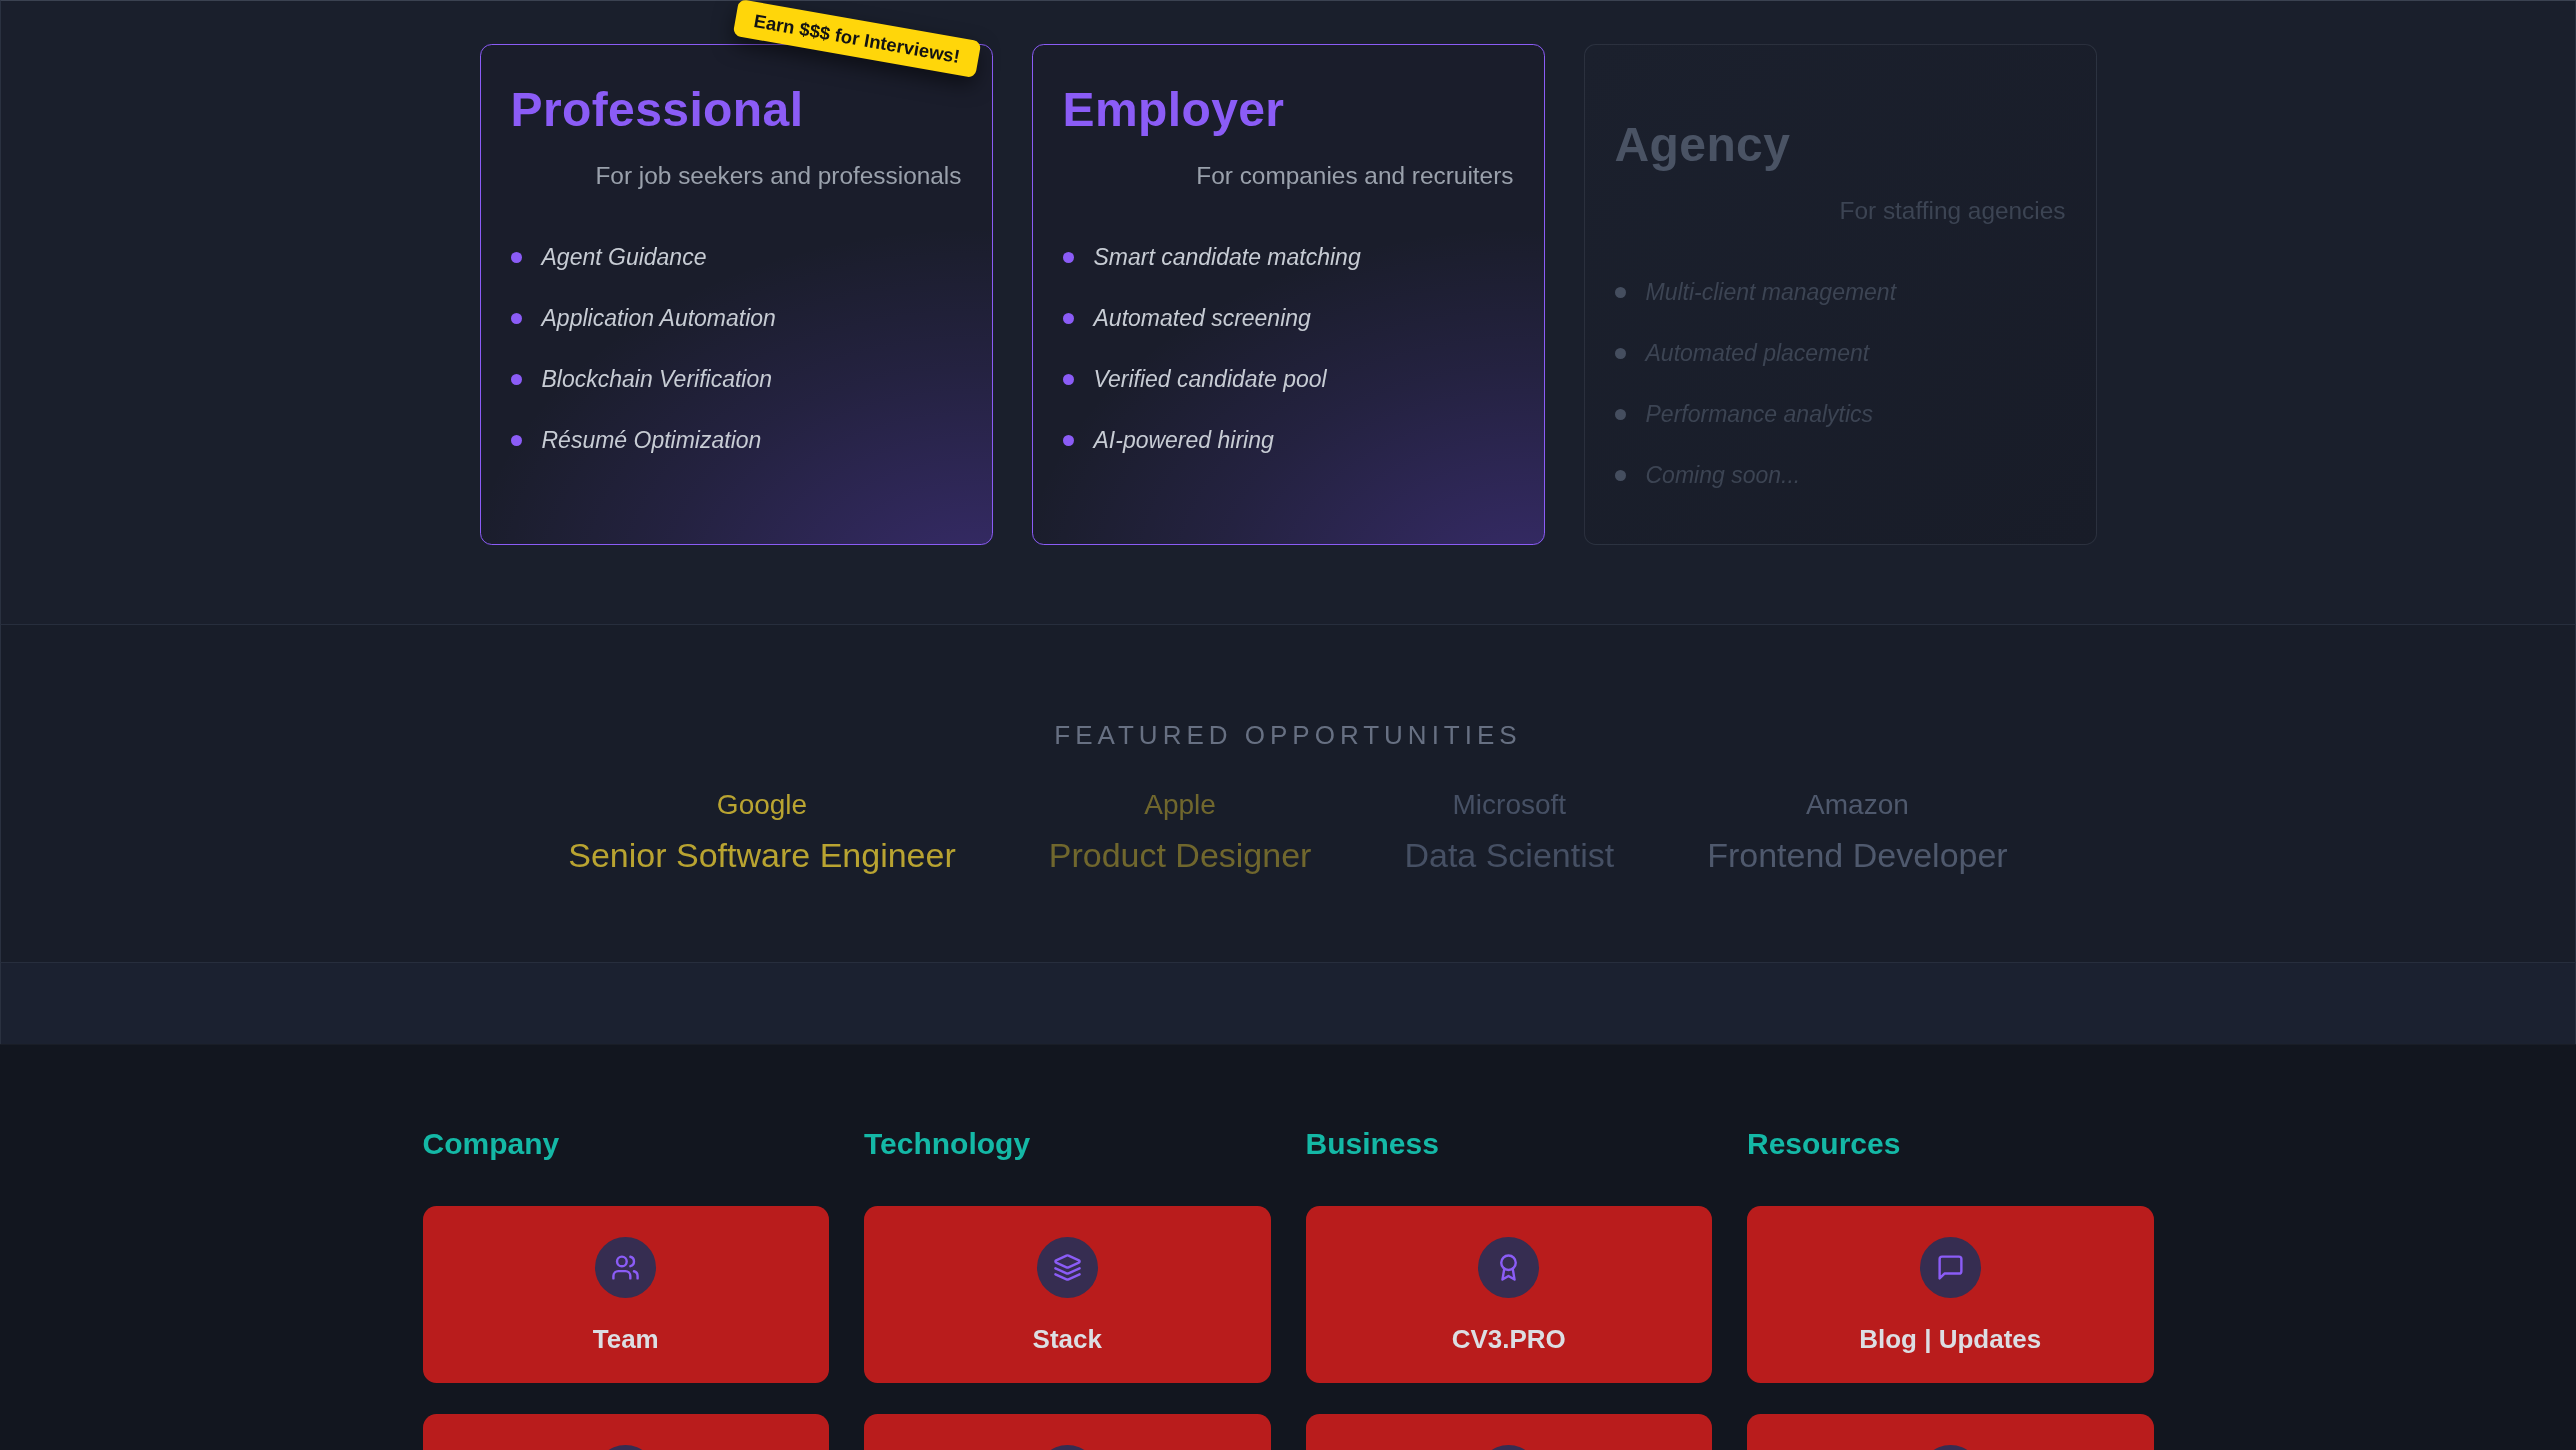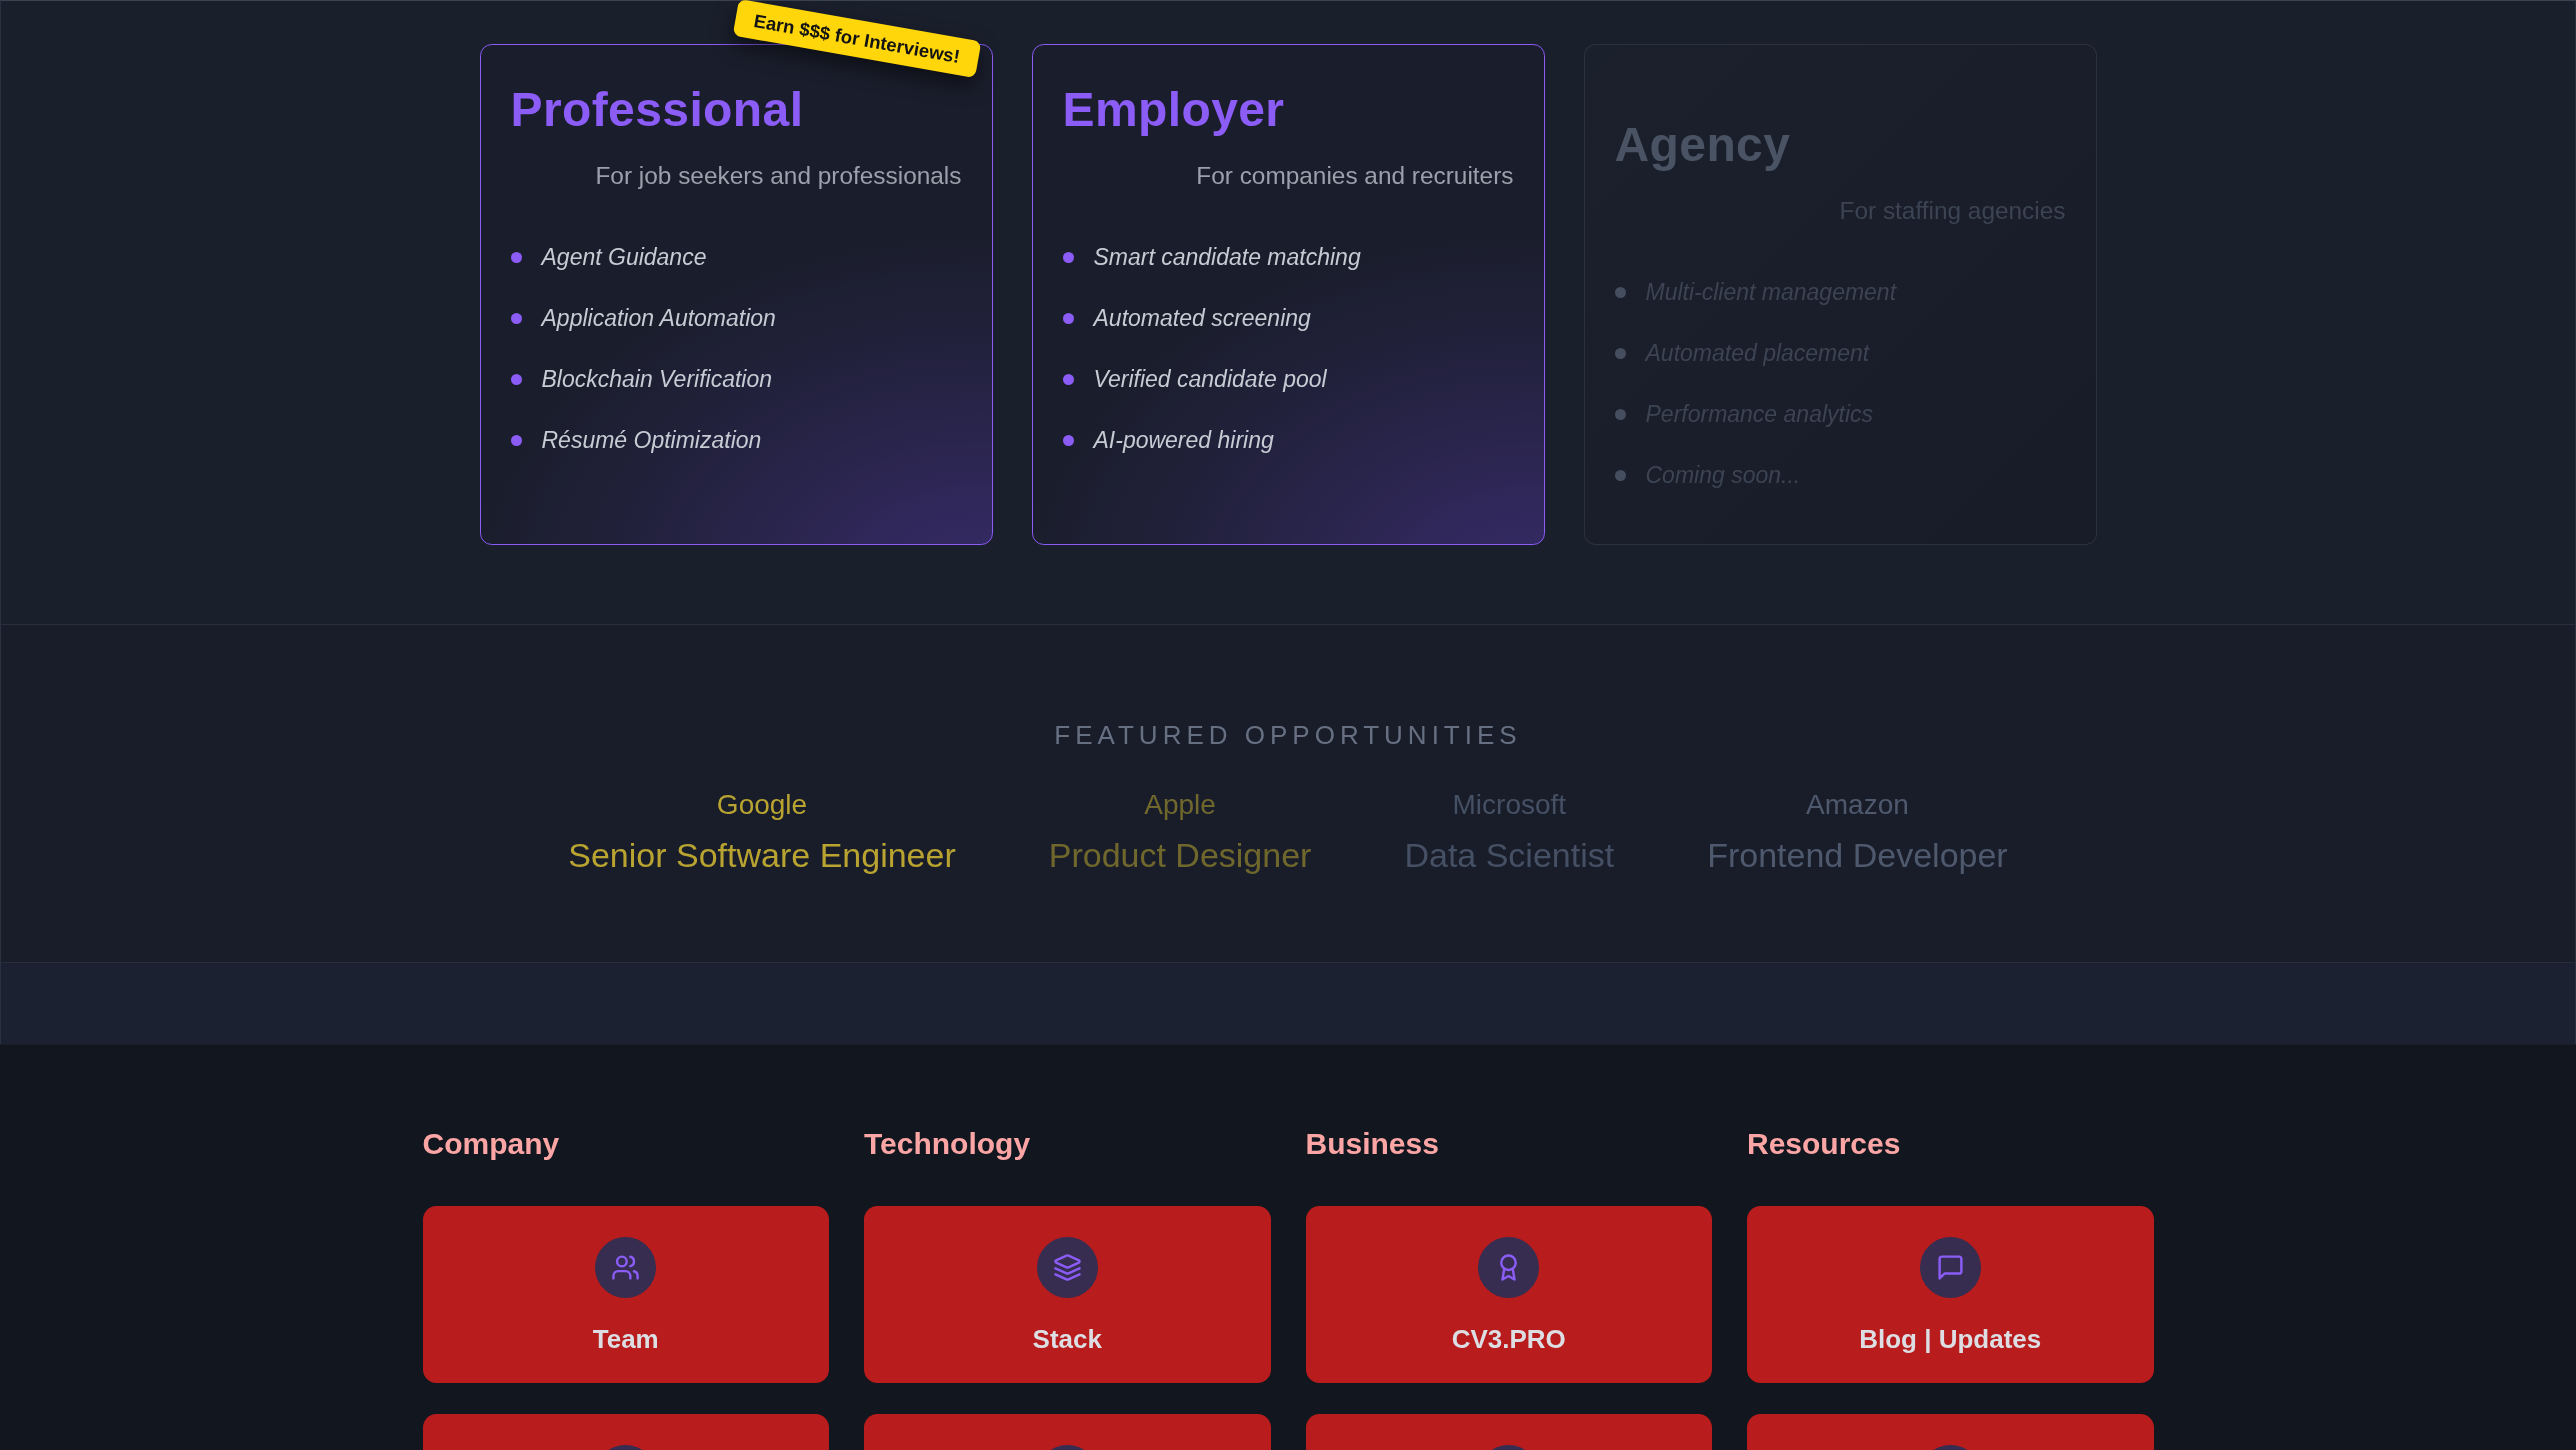--- a/index.html
+++ b/index.html
@@ -137,21 +137,21 @@
   .footer-grid{
     width:1731px;
     margin:0 auto;
     display:grid;
     grid-template-columns:repeat(4,1fr);
     column-gap:35px;
   }
   .footer-heading{
     font-size:30px;
     font-weight:bold;
-    color:#fca5a5;
+    color:#14b8a6;
     line-height:30px;
     margin:0 0 47px 0;
   }
   .link-card{
     box-sizing:border-box;
     height:177px;
     background:#b91c1c;
     border-radius:13.5px;
     margin-bottom:31px;
     display:flex;

